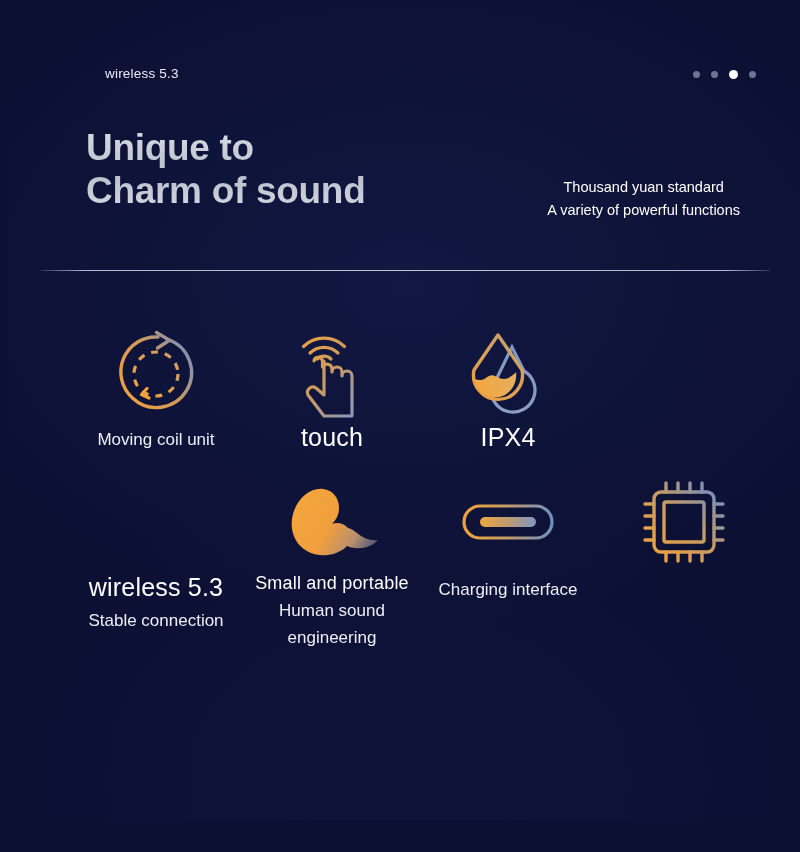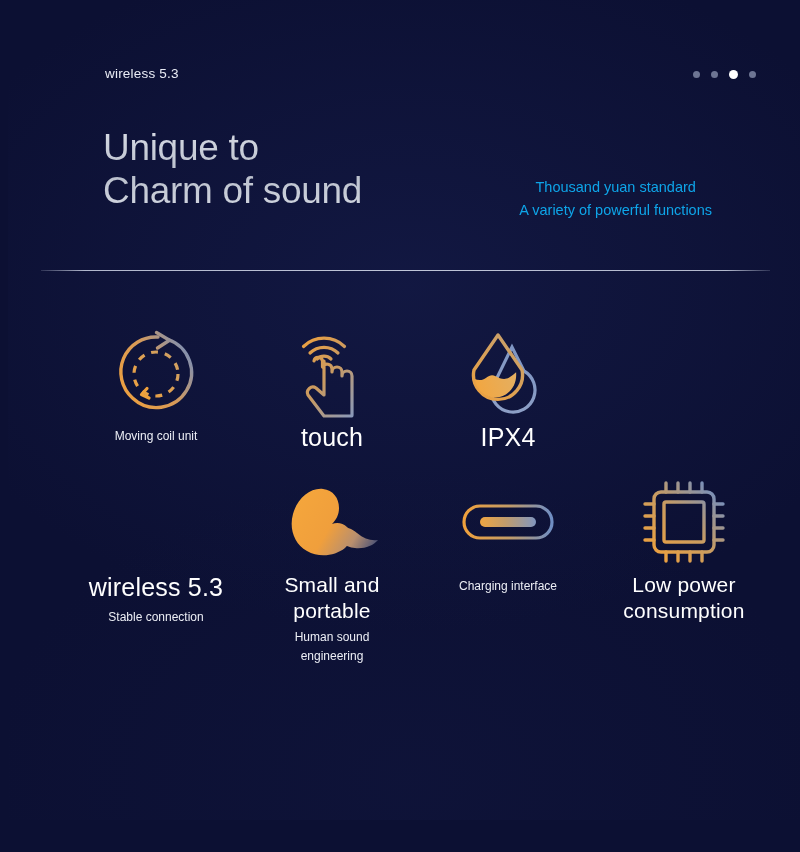--- a/index.html
+++ b/index.html
@@ -27,31 +27,31 @@
     font-size:13.5px; font-weight:400; color:#e9ecf5; letter-spacing:.2px;
   }
   .dots{
     position:absolute; right:52px; top:70px;
     display:flex; align-items:center; gap:11px;
   }
   .dot{ width:7px; height:7px; border-radius:50%; background:#6d7593; }
   .dot.active{ width:9px; height:9px; background:#ffffff; }
 
   .headline{
-    position:absolute; left:95px; top:126px;
-    font-size:37px; line-height:1.17; font-weight:400;
+    position:absolute; left:78px; top:126px;
+    font-size:37px; line-height:1.17; font-weight:700;
     letter-spacing:-.3px;
     background:linear-gradient(180deg,#d9dde6 0%, #b9bfcc 55%, #d4d8e2 100%);
     -webkit-background-clip:text; background-clip:text; color:transparent;
     white-space:pre-line;
   }
   .tagline{
-    position:absolute; right:96px; top:176px;
+    position:absolute; right:68px; top:176px;
     text-align:center; font-size:14.5px; line-height:1.6;
-    color:#0ea5e9; white-space:pre-line; font-weight:400;
+    color:#ffffff; white-space:pre-line; font-weight:400;
   }
   .divider{
     position:absolute; left:33px; top:270px; width:729px; height:1px;
     background:linear-gradient(90deg, rgba(196,203,222,.18) 0%, rgba(206,212,230,.85) 6%, rgba(210,216,232,.9) 50%, rgba(206,212,230,.85) 94%, rgba(196,203,222,.18) 100%);
   }
 
   
   .grid{ position:absolute; left:0; top:322px; width:800px; }
   .row{ display:flex; width:800px; }
   .cell{ width:176px; display:flex; flex-direction:column; align-items:center; }
@@ -61,26 +61,26 @@
 
   .icon-box{ height:100px; display:flex; align-items:center; justify-content:center; }
   .icon-box.empty{ height:100px; }
   .icon-box svg{ display:block; }
 
   .f-title{
     font-size:25px; font-weight:400; line-height:1.26;
     color:#ffffff; text-align:center; letter-spacing:.2px;
   }
   .f-desc{
-    font-size:12px; font-weight:400; line-height:1.55;
+    font-size:17px; font-weight:400; line-height:1.55;
     color:#eceef5; text-align:center; margin-top:5px;
     white-space:pre-line;
   }
   .f-desc.tight{ margin-top:4px; }
-  .f-title.sm{ font-size:21px; }
+  .f-title.sm{ font-size:18px; }
 </style>
 </head>
 <body>
 
 <div class="page">
   <div class="bg-glow"></div>
 
   <div class="eyebrow">wireless 5.3</div>
 
   <div class="dots">
@@ -236,18 +236,16 @@
             <g stroke="url(#g-chip)" stroke-width="3.4" fill="none" stroke-linecap="round">
               <rect x="16" y="16" width="60" height="60" rx="7"></rect>
               <rect x="26" y="26" width="40" height="40" rx="2"></rect>
               <path d="M28 16V7M40 16V7M52 16V7M64 16V7"></path>
               <path d="M28 76v9M40 76v9M52 76v9M64 76v9"></path>
               <path d="M16 28H7M16 40H7M16 52H7M16 64H7"></path>
               <path d="M76 28h9M76 40h9M76 52h9M76 64h9"></path>
             </g>
           </svg>
         </div>
-        <div class="f-title sm">Low power
-consumption</div>
       </div>
     </div>
   </div>
 </div>
 
 </body></html>

